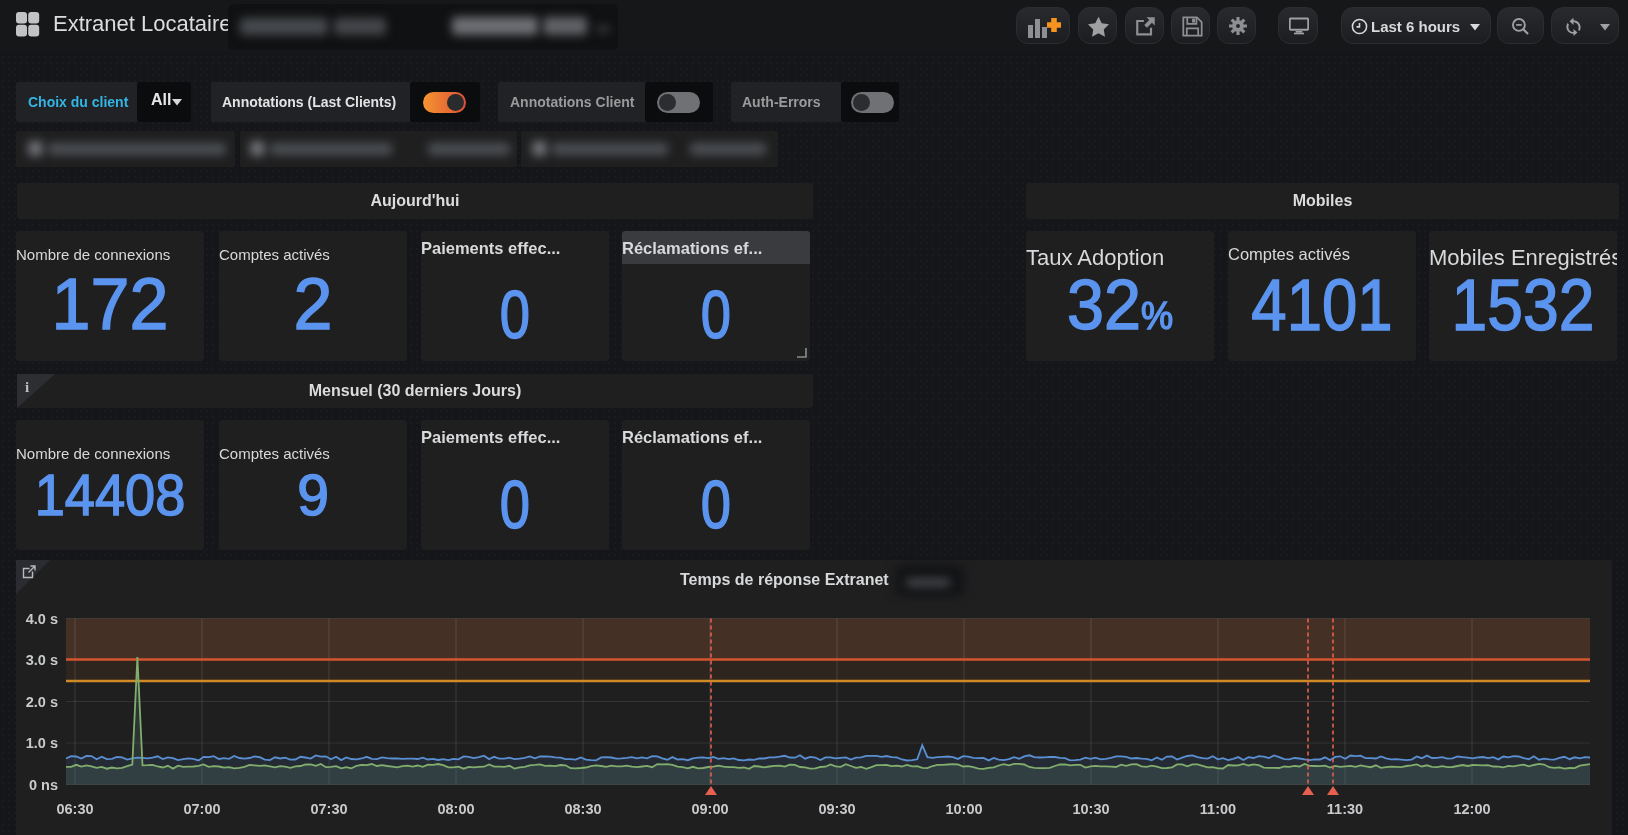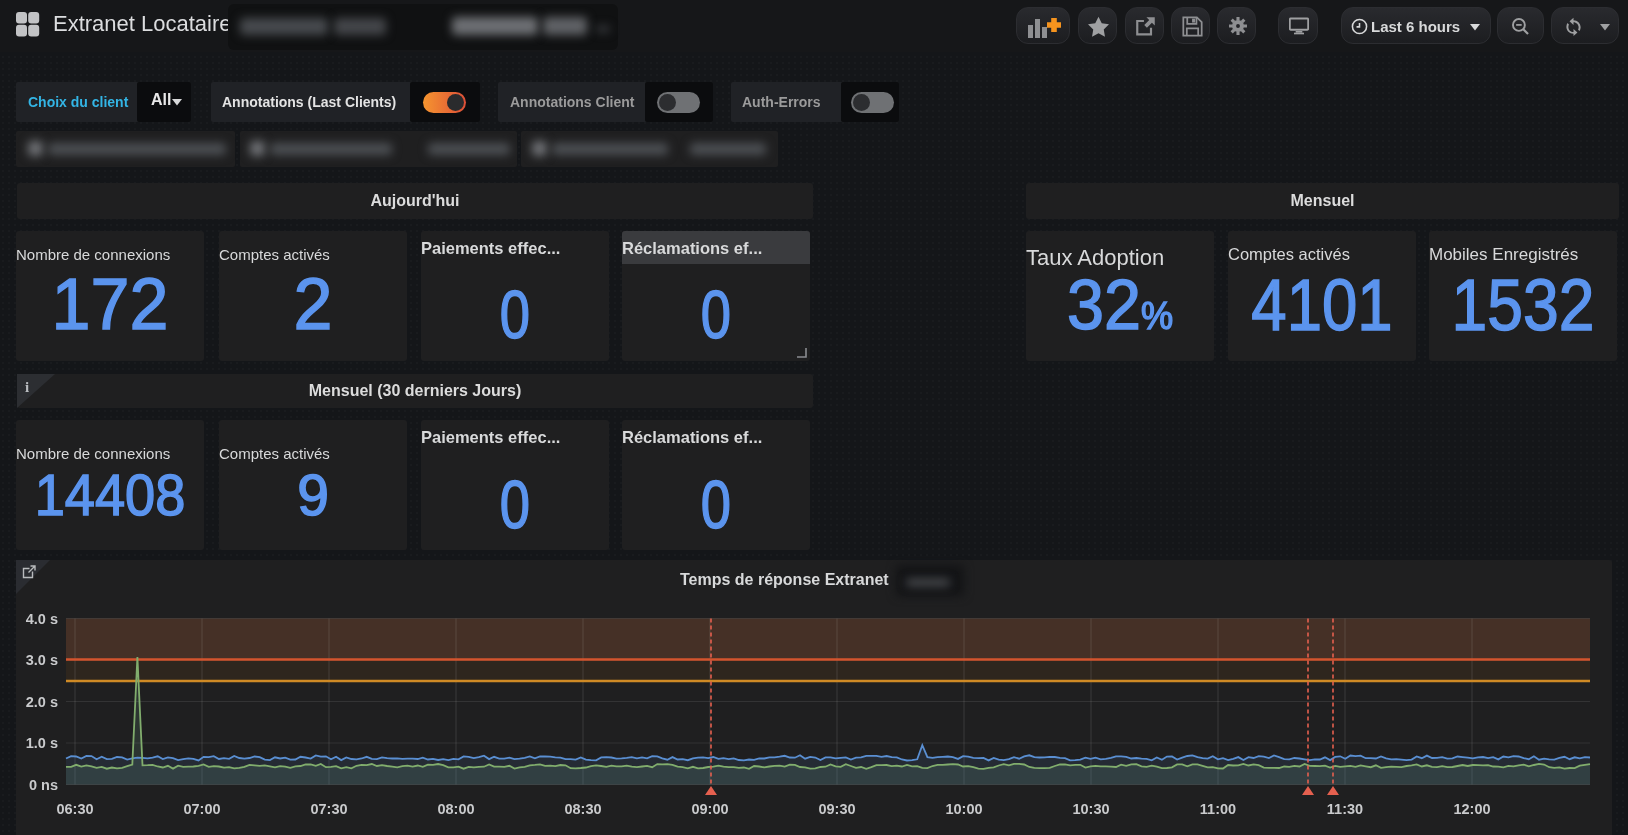--- a/index.html
+++ b/index.html
@@ -144,21 +144,21 @@
 <div class="blur1" style="left:250px;top:141px;width:15px;height:15px;background:#6f7175;"></div>
 <div class="blur1" style="left:270px;top:143px;width:122px;height:12px;background:#4d5054;"></div>
 <div class="blur1" style="left:428px;top:143px;width:82px;height:12px;background:#4d5054;"></div>
 
 <div class="abs" style="left:521px;top:131px;width:257px;height:36px;background:#1f1f20;border-radius:2px;"></div>
 <div class="blur1" style="left:532px;top:141px;width:15px;height:15px;background:#6f7175;"></div>
 <div class="blur1" style="left:552px;top:143px;width:116px;height:12px;background:#4d5054;"></div>
 <div class="blur1" style="left:690px;top:143px;width:76px;height:12px;background:#4d5054;"></div>
 
 <div class="rowhdr" style="left:17px;top:183px;width:796px;height:36px;line-height:36px;">Aujourd'hui</div>
-<div class="rowhdr" style="left:1026px;top:183px;width:593px;height:36px;line-height:36px;">Mensuel</div>
+<div class="rowhdr" style="left:1026px;top:183px;width:593px;height:36px;line-height:36px;">Mobiles</div>
 <div class="rowhdr" style="left:17px;top:374px;width:796px;height:34px;line-height:34px;">Mensuel (30 derniers Jours)
   <svg style="position:absolute;left:0;top:0" width="38" height="34" viewBox="0 0 38 34">
       <path d="M0 0 H38 L0 34 z" fill="#2c2e32"></path>
       <text x="8" y="18" font-size="15" font-weight="bold" fill="#b9bcc0" font-family="Liberation Serif">i</text>
     </svg>
 </div>
 
 <div class="panel" style="left:16px;top:231px;width:188px;height:130px;">
   <div class="ptitle" style="top:15px;font-size:15px;">Nombre de connexions</div>
   <div class="pval" style="top:31px;font-size:73px;transform:scaleX(0.96);">172</div>
@@ -182,21 +182,21 @@
 
 <div class="panel" style="left:1026px;top:231px;width:188px;height:130px;">
   <div class="ptitle" style="top:14px;font-size:22px;">Taux Adoption</div>
   <div class="pval" style="top:34px;font-size:70px;transform:scaleX(0.95);">32<span style="font-size:38px;">%</span></div>
 </div>
 <div class="panel" style="left:1228px;top:231px;width:188px;height:130px;">
   <div class="ptitle" style="top:14px;font-size:16.5px;">Comptes activés</div>
   <div class="pval" style="top:32px;font-size:73px;transform:scaleX(0.87);">4101</div>
 </div>
 <div class="panel" style="left:1429px;top:231px;width:188px;height:130px;">
-  <div class="ptitle" style="top:14px;font-size:17px;">Mobiles Enregistrés</div>
+  <div class="ptitle" style="top:14px;font-size:22px;">Mobiles Enregistrés</div>
   <div class="pval" style="top:32px;font-size:73px;transform:scaleX(0.88);">1532</div>
 </div>
 
 <div class="panel" style="left:16px;top:420px;width:188px;height:130px;">
   <div class="ptitle" style="top:25px;font-size:15px;">Nombre de connexions</div>
   <div class="pval" style="top:42px;font-size:57px;transform:scaleX(0.95);">14408</div>
 </div>
 <div class="panel" style="left:219px;top:420px;width:188px;height:130px;">
   <div class="ptitle" style="top:25px;font-size:15px;">Comptes activés</div>
   <div class="pval" style="top:42px;font-size:57px;">9</div>

